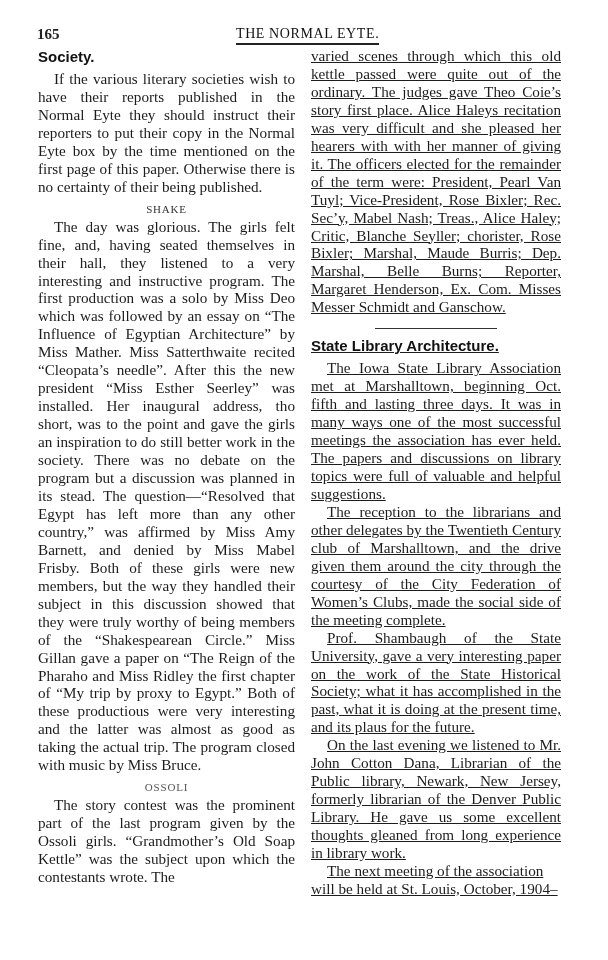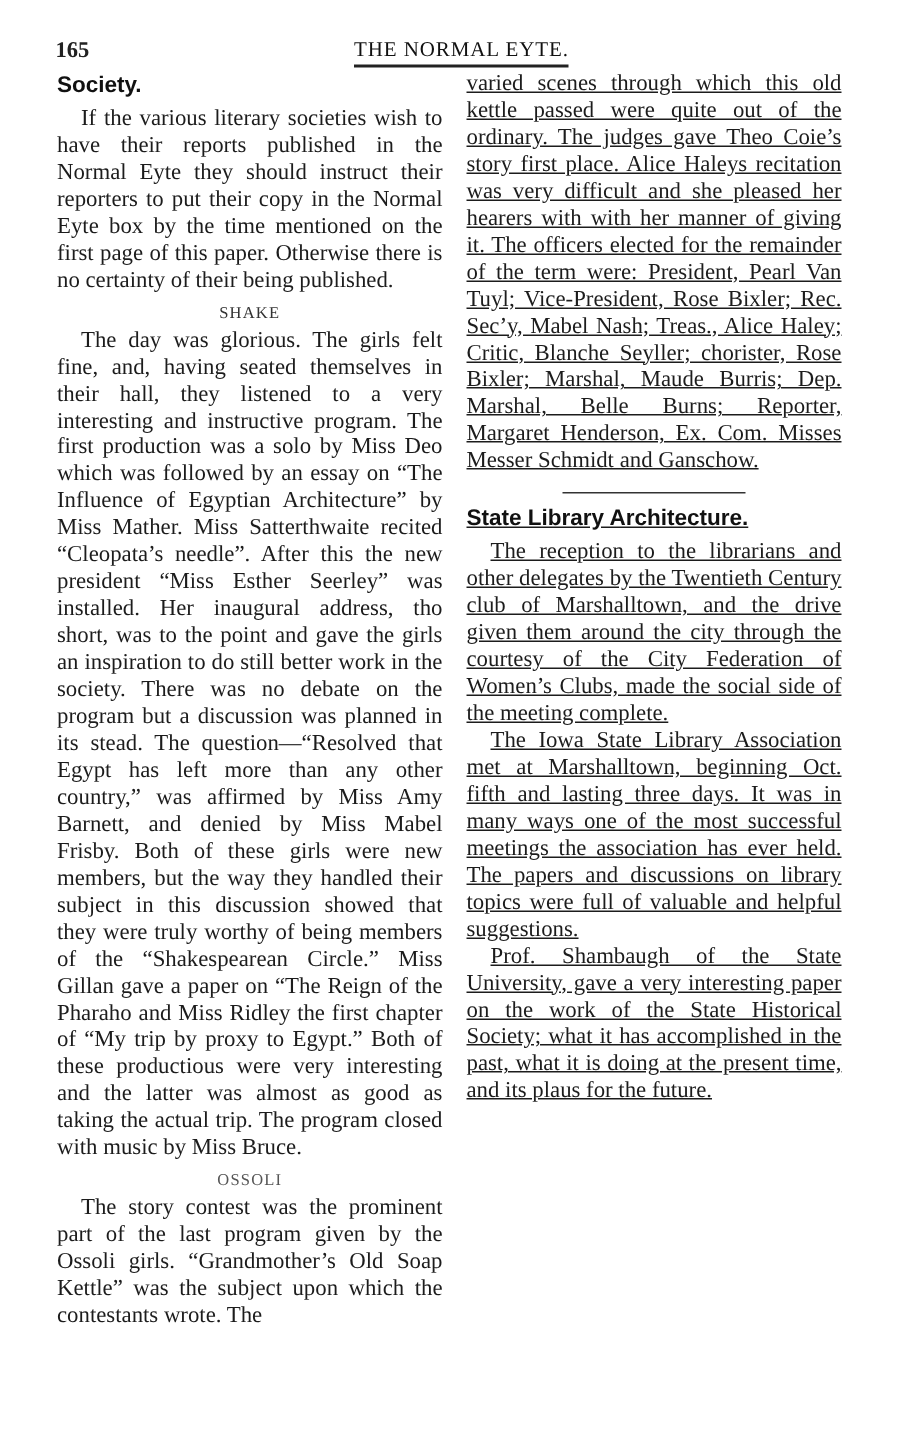--- a/index.html
+++ b/index.html
@@ -91,16 +91,18 @@
   <div class="subhead">SHAKE</div>
   <p>The day was glorious. The girls felt fine, and, having seated themselves in their hall, they listened to a very interesting and instructive program. The first production was a solo by Miss Deo which was followed by an essay on “The Influence of Egyptian Architecture” by Miss Mather. Miss Satterthwaite recited “Cleopata’s needle”. After this the new president “Miss Esther Seerley” was installed. Her inaugural address, tho short, was to the point and gave the girls an inspiration to do still better work in the society. There was no debate on the program but a discussion was planned in its stead. The question—“Resolved that Egypt has left more than any other country,” was affirmed by Miss Amy Barnett, and denied by Miss Mabel Frisby. Both of these girls were new members, but the way they handled their subject in this discussion showed that they were truly worthy of being members of the “Shakespearean Circle.” Miss Gillan gave a paper on “The Reign of the Pharaho and Miss Ridley the first chapter of “My trip by proxy to Egypt.” Both of these productious were very interesting and the latter was almost as good as taking the actual trip. The program closed with music by Miss Bruce.</p>
   <div class="subhead faded">OSSOLI</div>
   <p>The story contest was the prominent part of the last program given by the Ossoli girls. “Grandmother’s Old Soap Kettle” was the subject upon which the contestants wrote. The</p>
 </div>
 
 <div class="column col-right">
   <p class="noindent">varied scenes through which this old kettle passed were quite out of the ordinary. The judges gave Theo Coie’s story first place. Alice Haleys recitation was very difficult and she pleased her hearers with with her manner of giving it. The officers elected for the remainder of the term were: President, Pearl Van Tuyl; Vice-President, Rose Bixler; Rec. Sec’y, Mabel Nash; Treas., Alice Haley; Critic, Blanche Seyller; chorister, Rose Bixler; Marshal, Maude Burris; Dep. Marshal, Belle Burns; Reporter, Margaret Henderson, Ex. Com. Misses Messer Schmidt and Ganschow.</p>
   <div class="rule"></div>
   <div class="section-title">State Library Architecture.</div>
+  <p>The Iowa State Library Association met at Marshalltown, beginning Oct. fifth and lasting three days. It was in many ways one of the most successful meetings the association has ever held. The papers and discussions on library topics were full of valuable and helpful suggestions.</p>
   <p>The reception to the librarians and other delegates by the Twentieth Century club of Marshalltown, and the drive given them around the city through the courtesy of the City Federation of Women’s Clubs, made the social side of the meeting complete.</p>
-  <p>The Iowa State Library Association met at Marshalltown, beginning Oct. fifth and lasting three days. It was in many ways one of the most successful meetings the association has ever held. The papers and discussions on library topics were full of valuable and helpful suggestions.</p>
   <p>Prof. Shambaugh of the State University, gave a very interesting paper on the work of the State Historical Society; what it has accomplished in the past, what it is doing at the present time, and its plaus for the future.</p>
+  <p>On the last evening we listened to Mr. John Cotton Dana, Librarian of the Public library, Newark, New Jersey, formerly librarian of the Denver Public Library. He gave us some excellent thoughts gleaned from long experience in library work.</p>
+  <p style="text-align:left;">The next meeting of the association will be held at St. Louis, October, 1904–</p>
 </div>
 
 </body></html>

